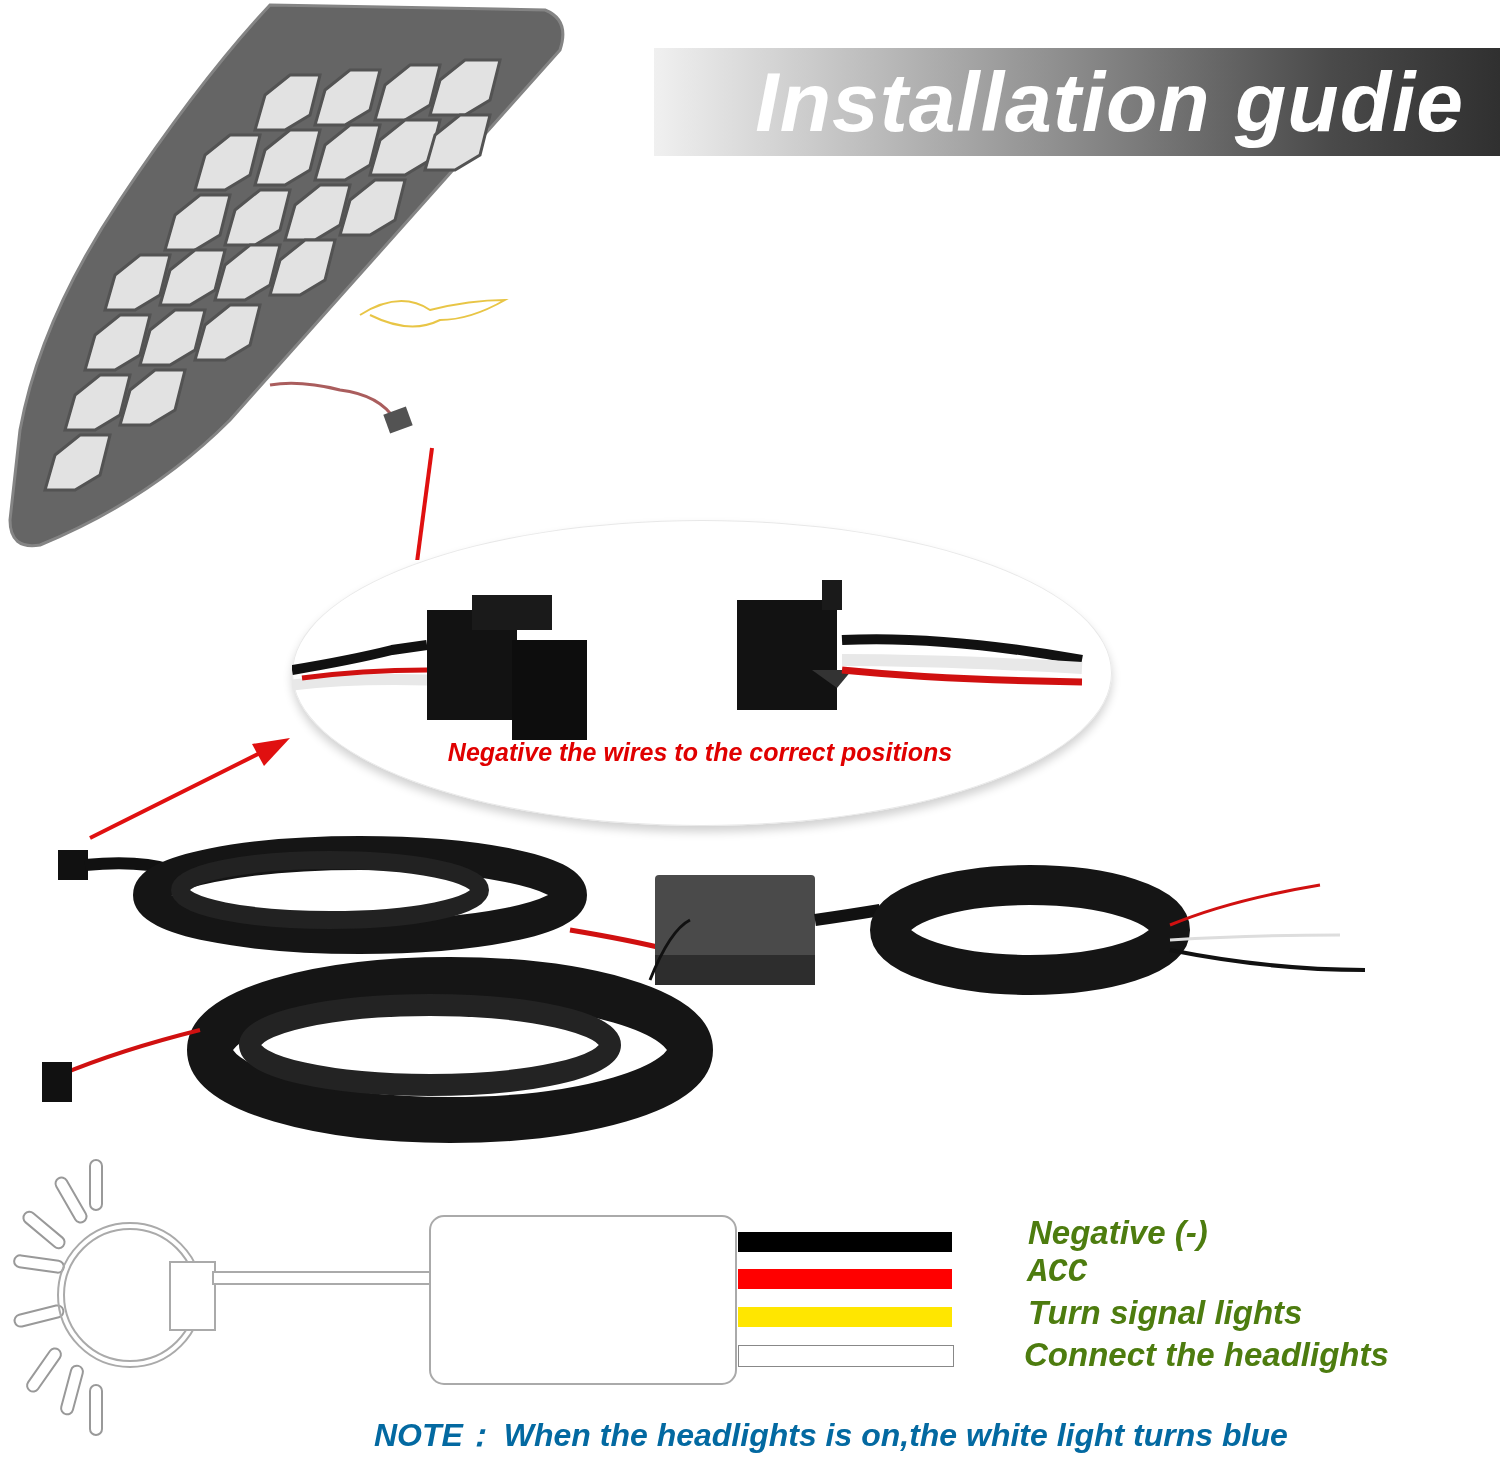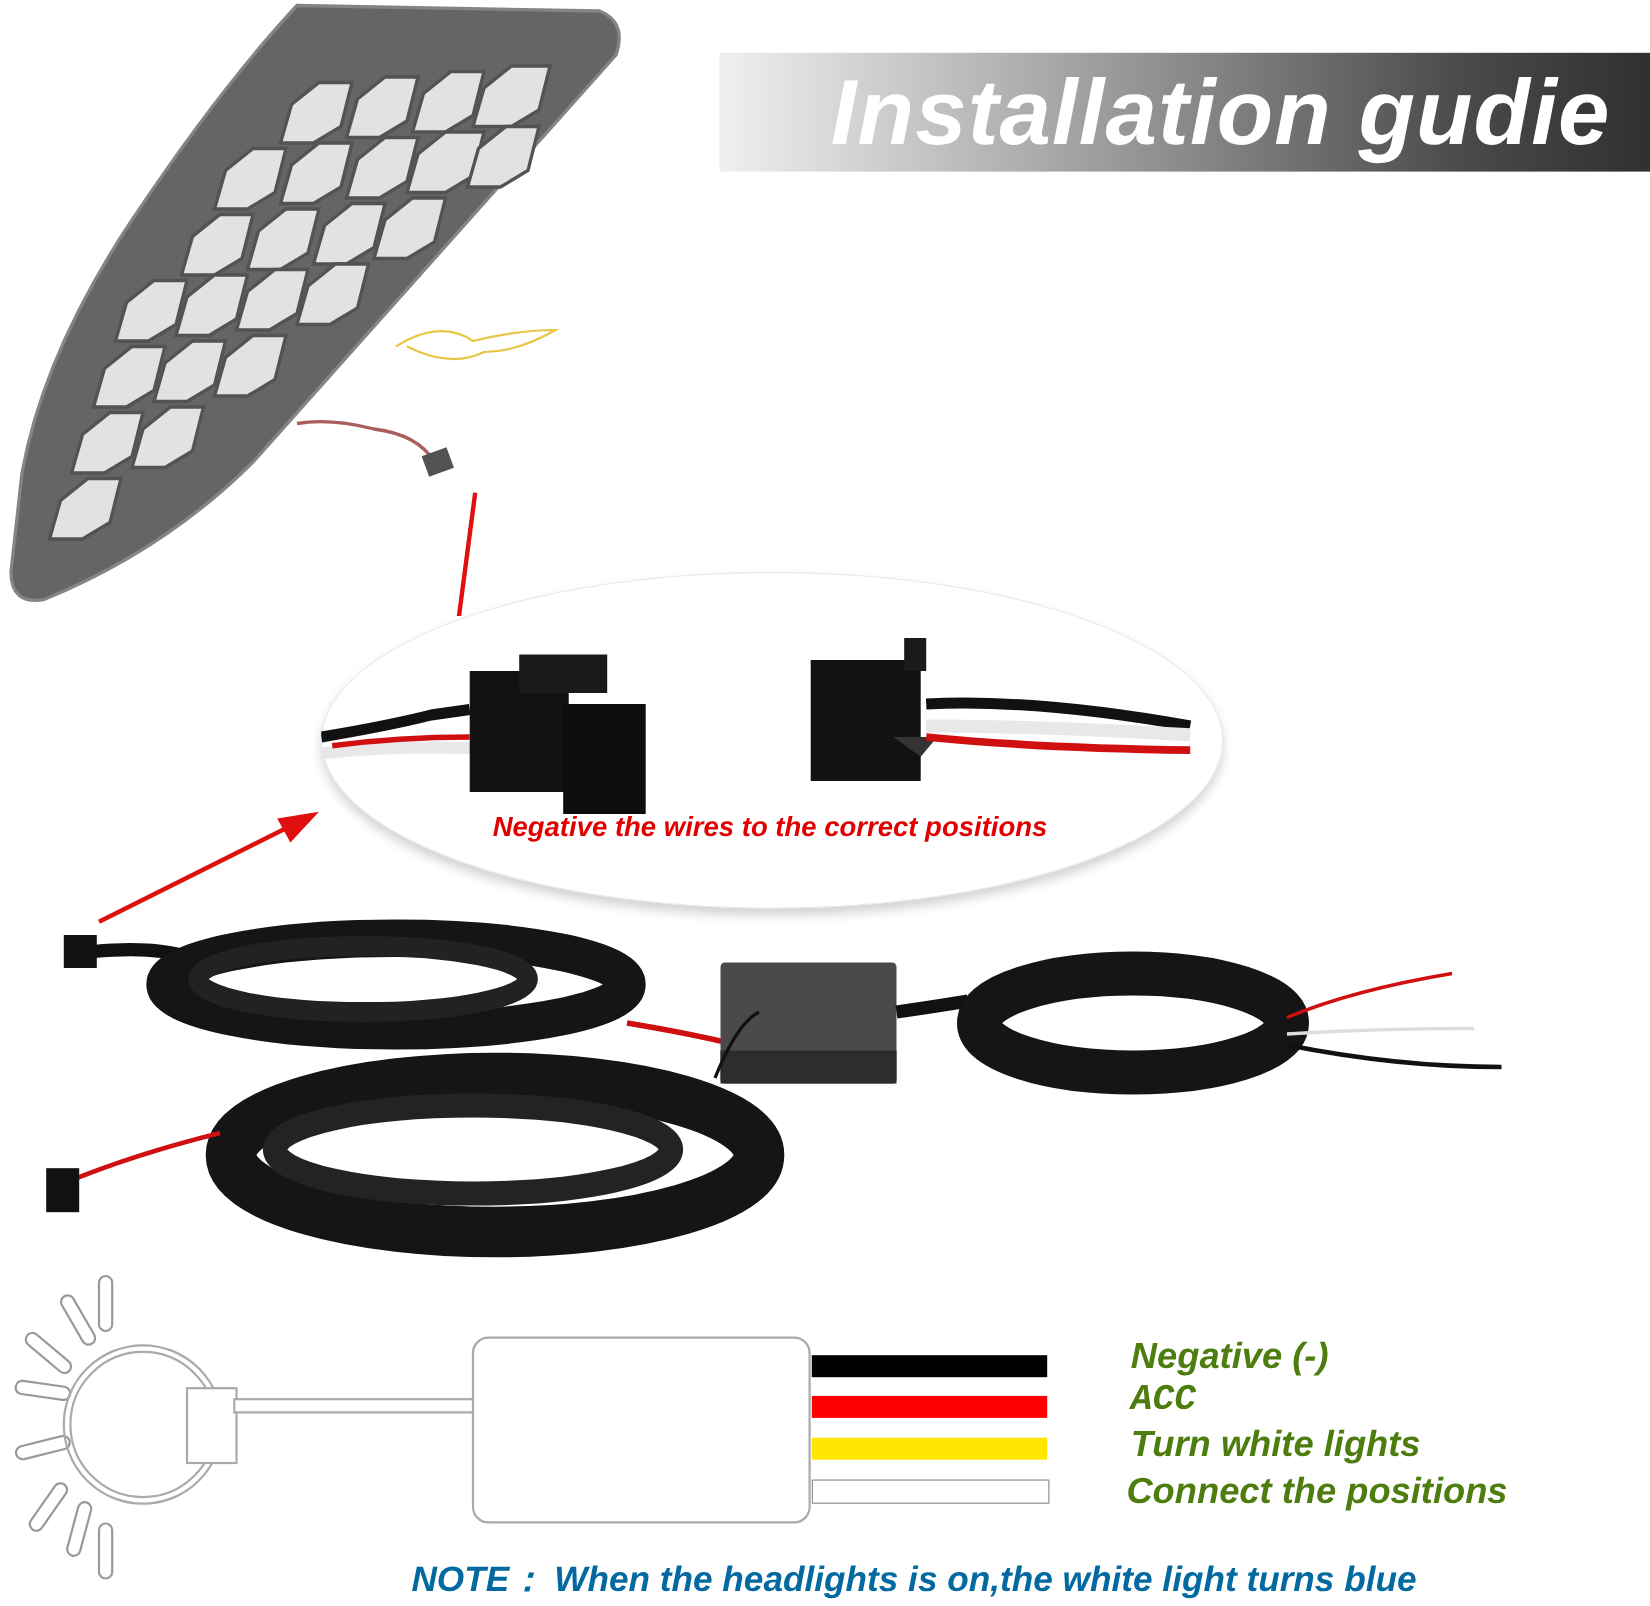--- a/index.html
+++ b/index.html
@@ -171,17 +171,17 @@
 </svg>
 
 <div>
   <div class="legend-bar" style="top:1232px; background:#000;"></div>
   <div class="legend-bar" style="top:1269px; background:#ff0000;"></div>
   <div class="legend-bar" style="top:1307px; background:#ffe600;"></div>
   <div class="legend-bar" style="top:1345px; background:#fff; border:1px solid #888; width:214px;"></div>
 
   <div class="legend-label" style="top:1214px;">Negative (-)</div>
   <div class="legend-label" style="top:1254px;font-family:Liberation Mono, monospace;">ACC</div>
-  <div class="legend-label" style="top:1294px;">Turn white lights</div>
-  <div class="legend-label" style="top:1336px; left:982px;">Connect the positions</div>
+  <div class="legend-label" style="top:1294px;">Turn signal lights</div>
+  <div class="legend-label" style="top:1336px; left:982px;">Connect the headlights</div>
 </div>
 
 <div class="abs note-text">NOTE： When the headlights is on,the white light turns blue</div>
 
 </body></html>

